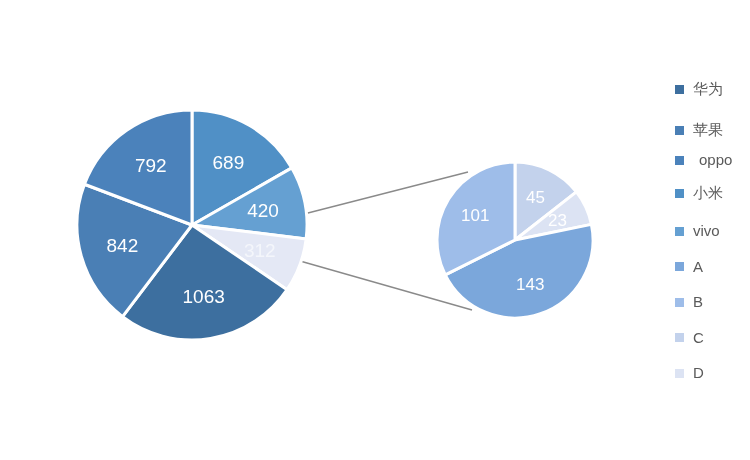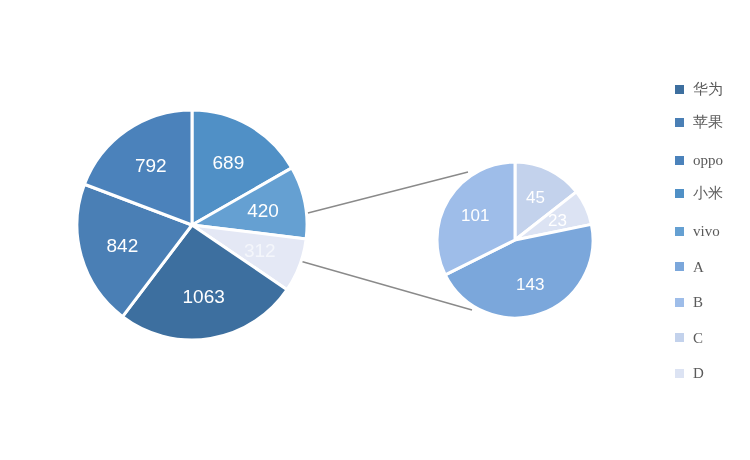--- a/index.html
+++ b/index.html
@@ -46,21 +46,21 @@
     align-items: center;
     height: 18px;
   }
   .legend-swatch {
     width: 9px;
     height: 9px;
     margin-right: 9px;
     flex: 0 0 auto;
   }
   .legend-label {
-    font-family: Liberation Serif, serif;
+    font-family: Liberation Sans, sans-serif;
     font-size: 15px;
     color: #5a5a5a;
     white-space: nowrap;
     line-height: 18px;
   }
   .connector {
     stroke: #8a8a8a;
     stroke-width: 1.3;
     fill: none;
   }
@@ -101,25 +101,25 @@
         <text x="557.5" y="220.4" class="slice-label small">23</text>
         <text x="530.3" y="284.2" class="slice-label small">143</text>
         <text x="475.2" y="215.4" class="slice-label small">101</text>
       </g>
   </svg>
   <div id="legend">
       <div class="legend-row" style="left: 675px; top: 80px;">
         <span class="legend-swatch" style="background: rgb(61, 111, 159);"></span>
         <span class="legend-label">华为</span>
       </div>
-      <div class="legend-row" style="left: 675px; top: 113px; align-items: center;">
+      <div class="legend-row" style="left: 675px; top: 121px; align-items: center;">
         <span class="legend-swatch" style="background: rgb(74, 127, 181);"></span>
         <span class="legend-label">苹果</span>
       </div>
-      <div class="legend-row" style="left: 675px; top: 151px;">
+      <div class="legend-row" style="left: 675px; top: 151px; gap: 6px;">
         <span class="legend-swatch" style="background: rgb(75, 130, 187);"></span>
         <span class="legend-label">oppo</span>
       </div>
       <div class="legend-row" style="left: 675px; top: 184px;">
         <span class="legend-swatch" style="background: rgb(80, 144, 198);"></span>
         <span class="legend-label">小米</span>
       </div>
       <div class="legend-row" style="left: 675px; top: 222px; align-items: center;">
         <span class="legend-swatch" style="background: rgb(101, 160, 210);"></span>
         <span class="legend-label">vivo</span>

